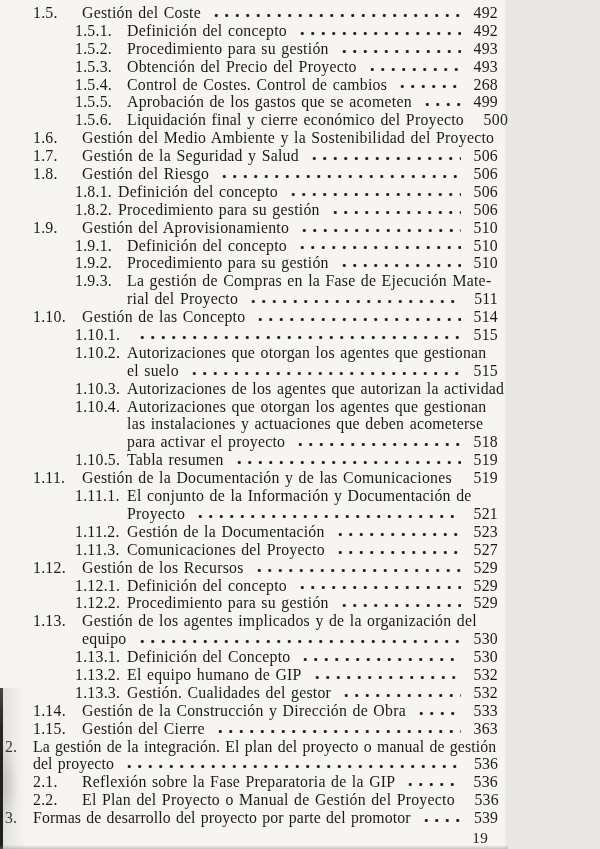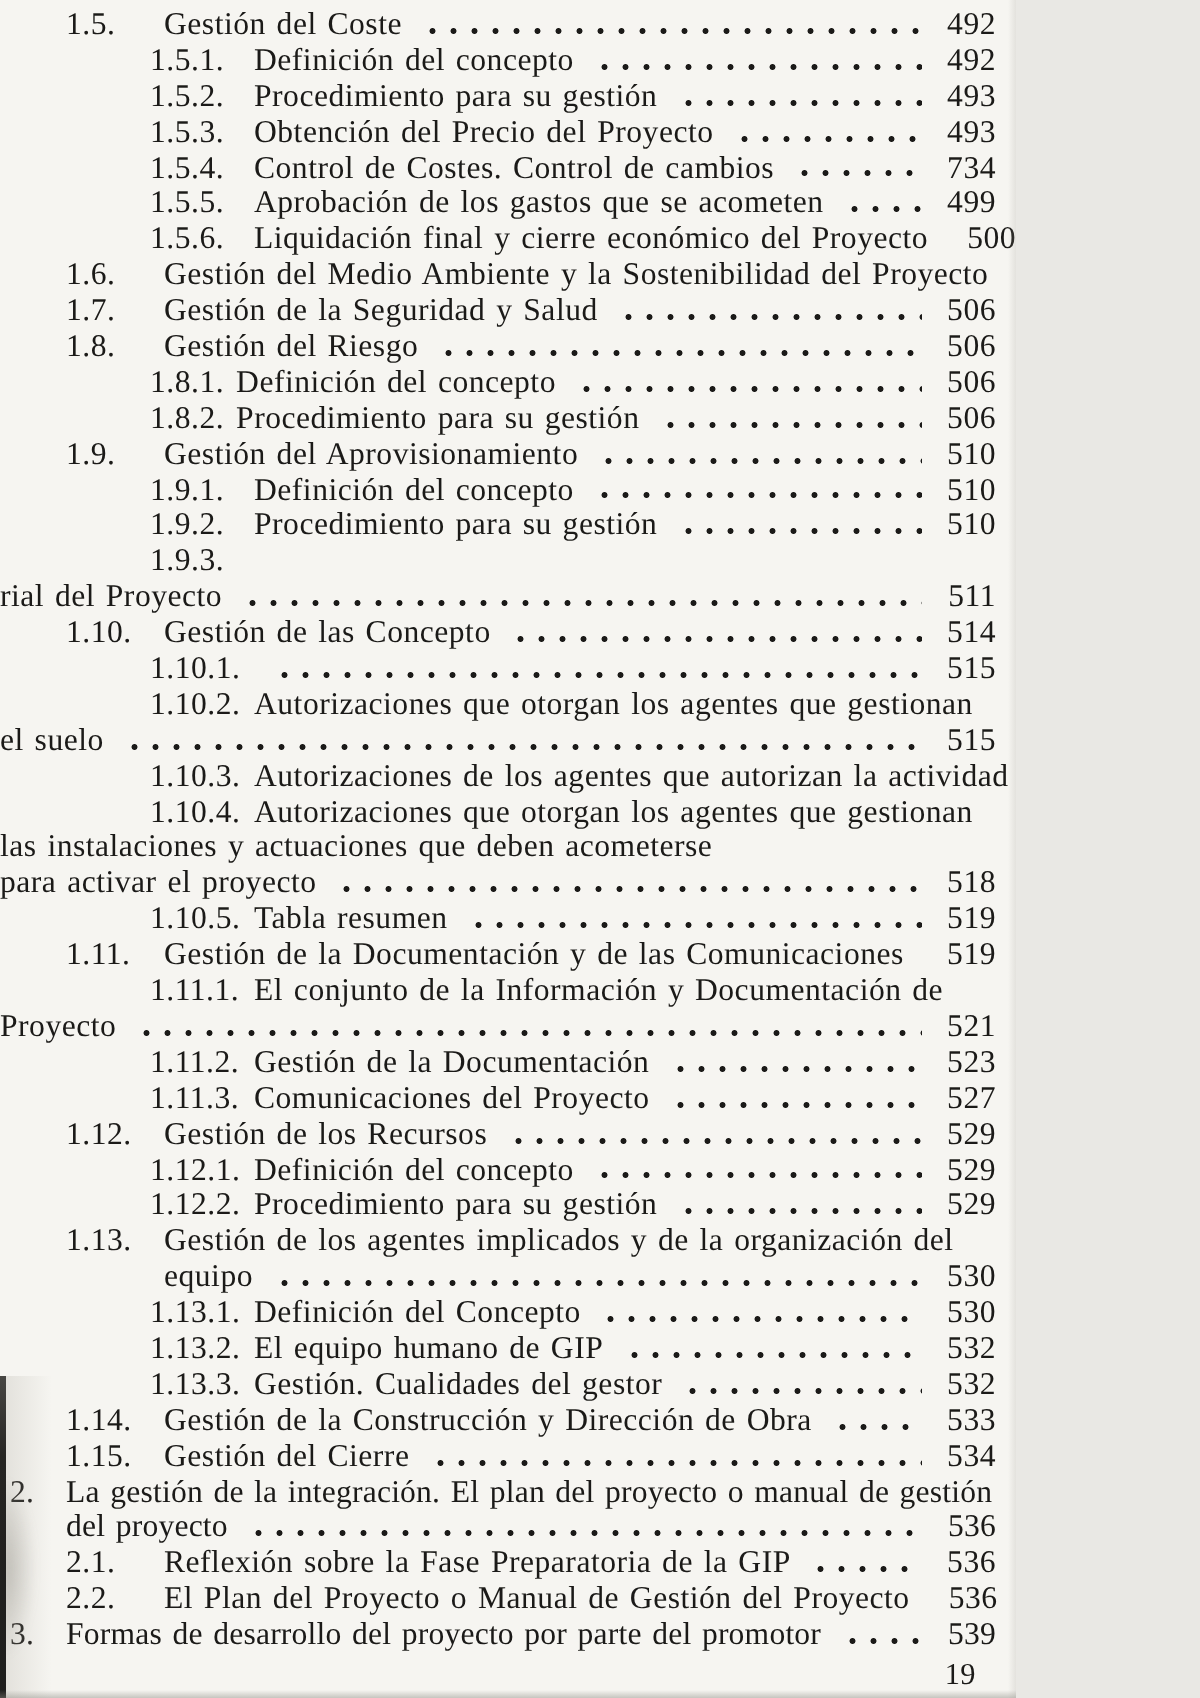--- a/index.html
+++ b/index.html
@@ -40,21 +40,21 @@
   .pg{flex:0 0 auto;min-width:30px;text-align:right;}
 
   .lv-chapter{padding-left:5px;}
   .lv-chapter .num{width:28px;}
   .lv-section{padding-left:33px;}
   .lv-section .num{width:49px;}
   .lv-subsection{padding-left:75px;}
   .lv-subsection .num{width:52px;}
   .lv-chapter-cont{padding-left:33px;}
   .lv-section-cont{padding-left:82px;}
-  .lv-subsection-cont{}
+  .lv-subsection-cont{padding-left:127px;}
   .tight .num{width:auto;margin-right:6px;}
   .bold{font-weight:normal;letter-spacing:0.1px;}
 
   .footer{
     position:absolute;right:20px;bottom:4px;
     font-size:15.2px;line-height:15px;
   }
 
   
   .edge{pointer-events:none;}
@@ -107,21 +107,21 @@
       <div class="line lv-subsection">
         <span class="num">1.5.3.</span>
         <span class="txt">Obtención del Precio del Proyecto</span>
         <span class="leader"></span>
         <span class="pg">493</span>
       </div>
       <div class="line lv-subsection">
         <span class="num">1.5.4.</span>
         <span class="txt">Control de Costes. Control de cambios</span>
         <span class="leader"></span>
-        <span class="pg">734</span>
+        <span class="pg">268</span>
       </div>
       <div class="line lv-subsection">
         <span class="num">1.5.5.</span>
         <span class="txt">Aprobación de los gastos que se acometen</span>
         <span class="leader"></span>
         <span class="pg">499</span>
       </div>
       <div class="line lv-subsection">
         <span class="num">1.5.6.</span>
         <span class="txt">Liquidación final y cierre económico del Proyecto</span>
@@ -171,20 +171,21 @@
         <span class="pg">510</span>
       </div>
       <div class="line lv-subsection">
         <span class="num">1.9.2.</span>
         <span class="txt">Procedimiento para su gestión</span>
         <span class="leader"></span>
         <span class="pg">510</span>
       </div>
       <div class="line lv-subsection">
         <span class="num">1.9.3.</span>
+        <span class="txt">La gestión de Compras en la Fase de Ejecución Mate-</span>
       </div>
       <div class="line lv-subsection-cont">
         <span class="txt">rial del Proyecto</span>
         <span class="leader"></span>
         <span class="pg">511</span>
       </div>
       <div class="line lv-section">
         <span class="num">1.10.</span>
         <span class="txt">Gestión de las Concepto</span>
         <span class="leader"></span>
@@ -303,21 +304,21 @@
       <div class="line lv-section">
         <span class="num">1.14.</span>
         <span class="txt">Gestión de la Construcción y Dirección de Obra</span>
         <span class="leader"></span>
         <span class="pg">533</span>
       </div>
       <div class="line lv-section">
         <span class="num">1.15.</span>
         <span class="txt">Gestión del Cierre</span>
         <span class="leader"></span>
-        <span class="pg">534</span>
+        <span class="pg">363</span>
       </div>
       <div class="line lv-chapter bold">
         <span class="num">2.</span>
         <span class="txt">La gestión de la integración. El plan del proyecto o manual de gestión</span>
       </div>
       <div class="line lv-chapter-cont bold">
         <span class="txt">del proyecto</span>
         <span class="leader"></span>
         <span class="pg">536</span>
       </div>

